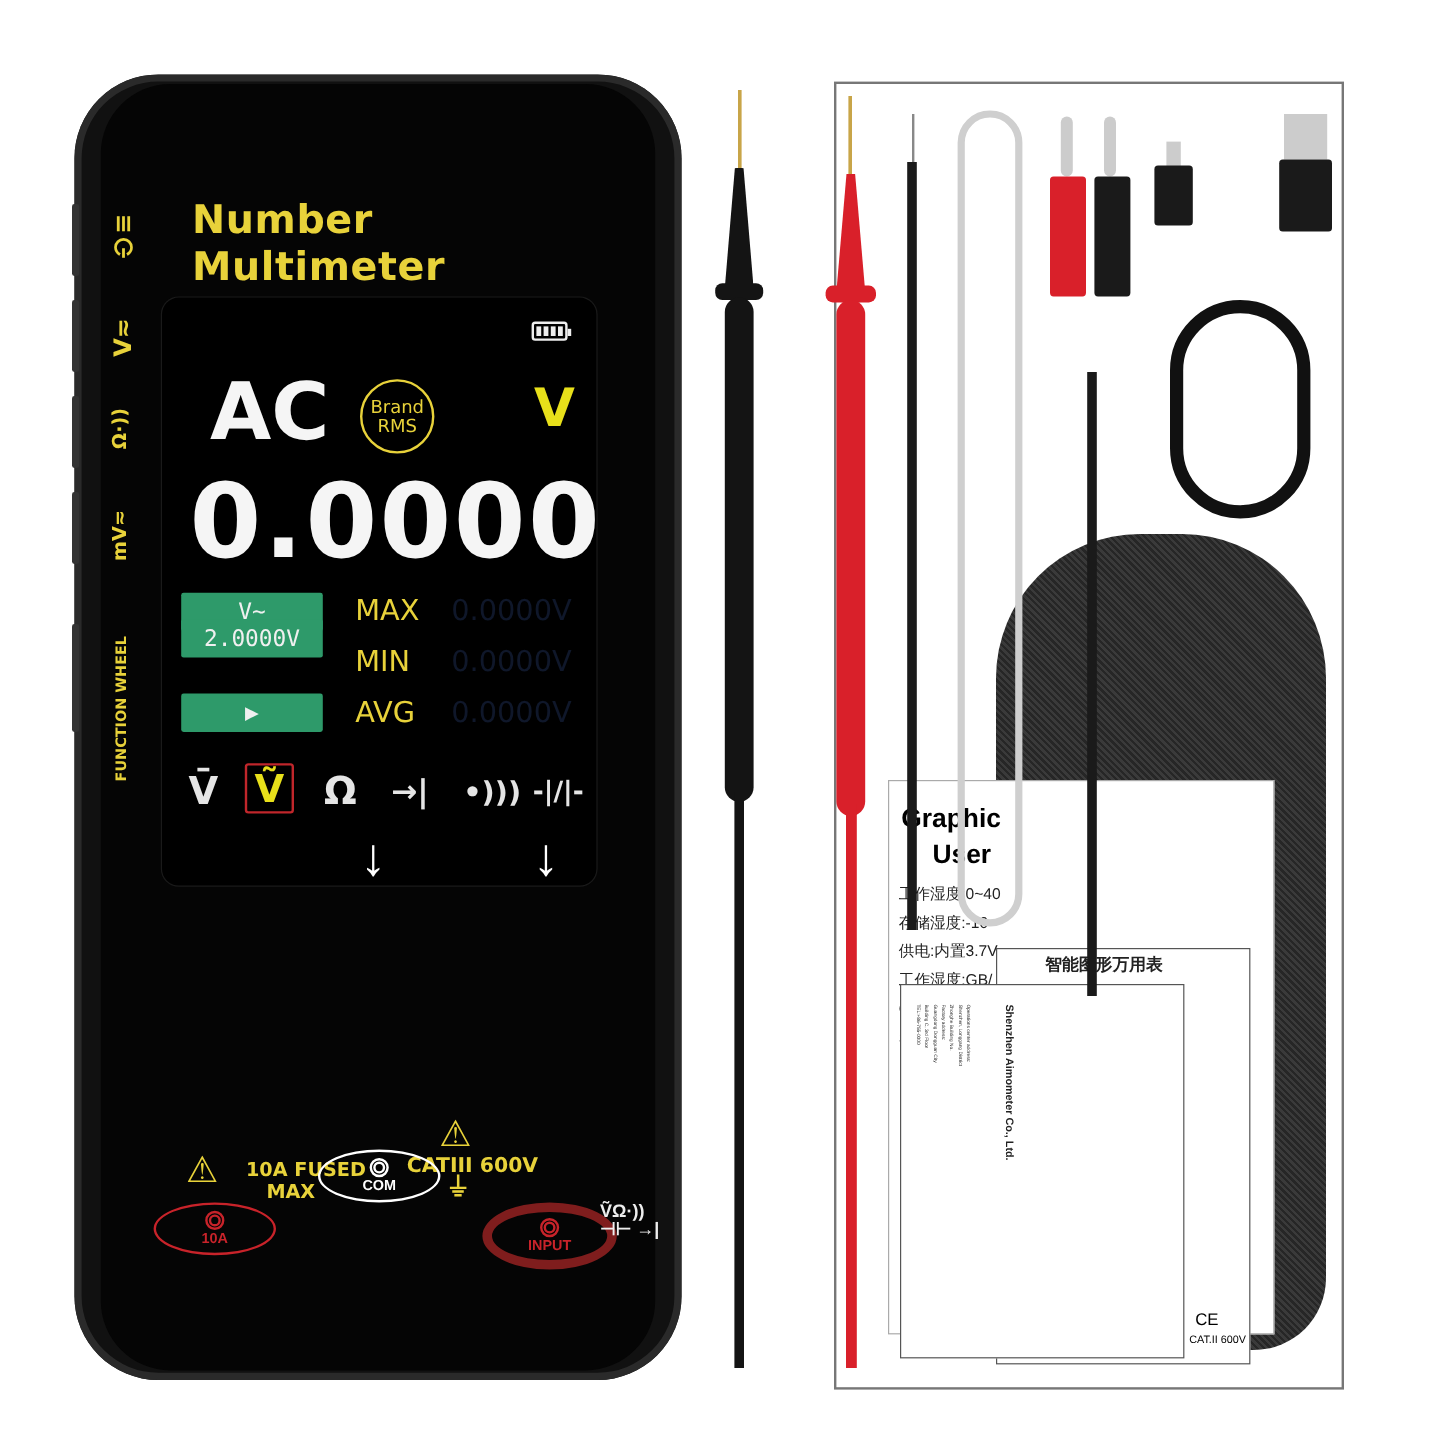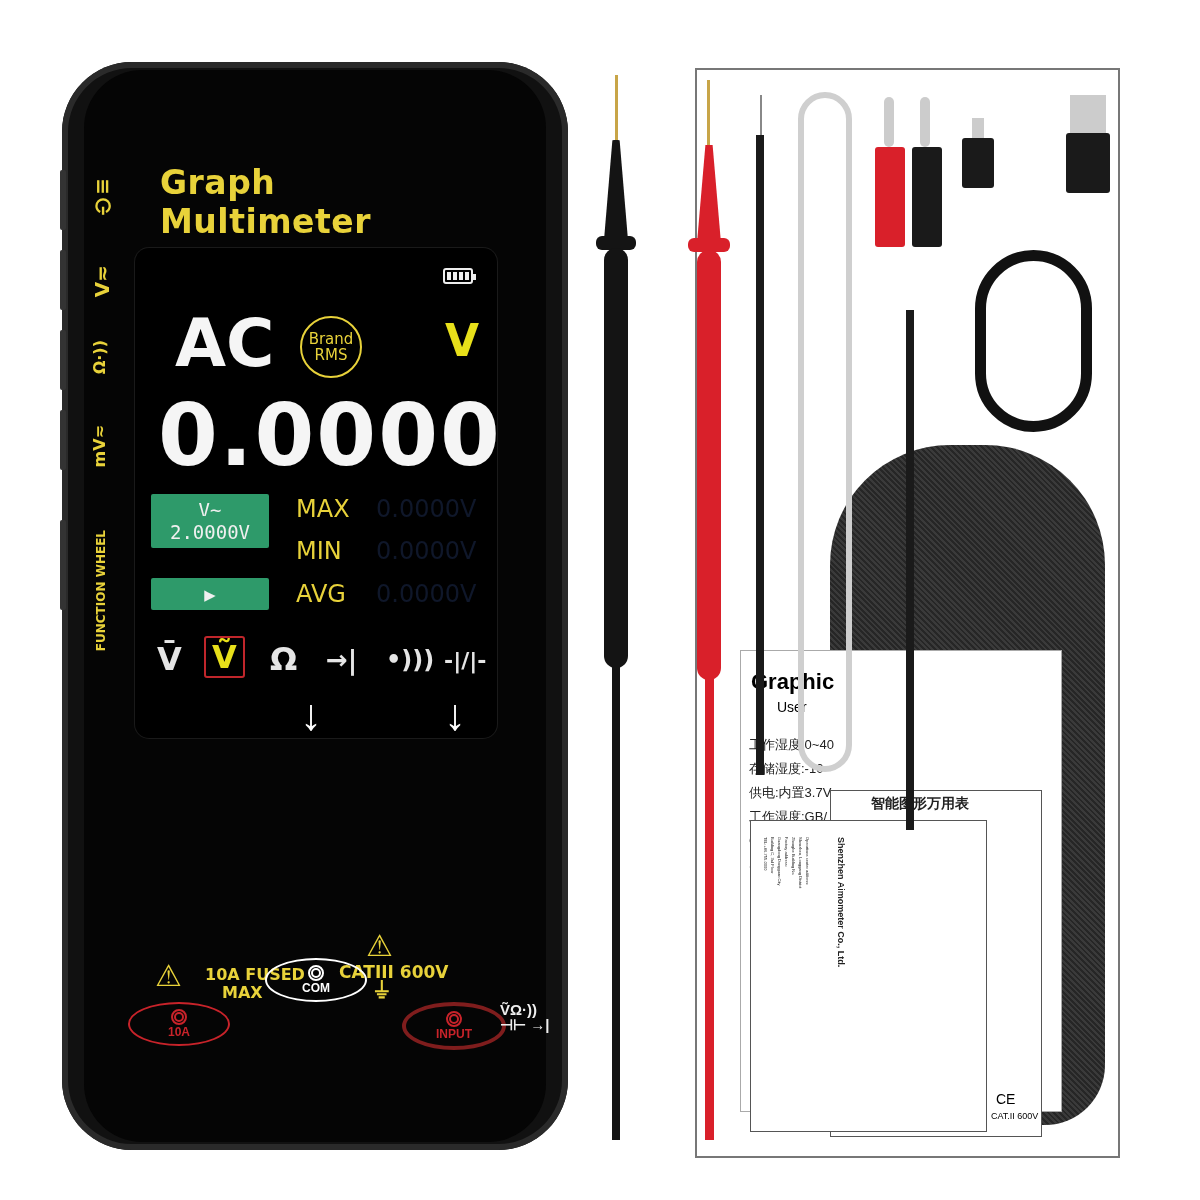--- a/index.html
+++ b/index.html
@@ -45,21 +45,21 @@
 <body>
 
 <div class="abs meter"></div>
 <div class="abs meter-inner"></div>
 <div class="abs side-btn" style="top:170px;height:60px"></div>
 <div class="abs side-btn" style="top:250px;height:60px"></div>
 <div class="abs side-btn" style="top:330px;height:60px"></div>
 <div class="abs side-btn" style="top:410px;height:60px"></div>
 <div class="abs side-btn" style="top:520px;height:90px"></div>
 
-<div class="abs title">Graph Multimeter</div>
+<div class="abs title">Number Multimeter</div>
 
 <div class="abs side-icon" style="top:178px;font-size:20px">⏻≡</div>
 <div class="abs side-icon" style="top:265px;font-size:20px">V≂</div>
 <div class="abs side-icon" style="top:340px;font-size:16px">Ω·))</div>
 <div class="abs side-icon" style="top:425px;font-size:16px">mV≂</div>
 <div class="abs side-icon" style="top:530px;left:94px;font-size:12px;width:32px">FUNCTION WHEEL</div>
 
 <div class="abs screen"></div>
 <div class="abs battery">
     <span></span>
@@ -103,41 +103,41 @@
 <div class="abs warn" style="left:374px;top:978px;font-size:22px">⏚</div>
 
 <div class="abs jack" style="left:128px;top:1002px;width:98px;border:2px solid #c8232a;color:#c8232a">
   <span class="ring"></span>
   <span>10A</span>
 </div>
 <div class="abs jack" style="left:265px;top:958px;width:98px;border:2px solid #fff;color:#fff">
   <span class="ring"></span>
   <span>COM</span>
 </div>
-<div class="abs jack" style="left:402px;top:1002px;width:96px;border:4px solid #7f1d1d;color:#c8232a">
+<div class="abs jack" style="left:402px;top:1002px;width:96px;border:8px solid #7f1d1d;color:#c8232a">
   <span class="ring"></span>
   <span>INPUT</span>
 </div>
 <div class="abs" style="left:500px;top:1002px;color:#eee;font-size:15px;font-weight:bold;line-height:15px">
   <div>ṼΩ·))</div>
   <div>⊣⊢ →|</div>
 </div>
 
 <div class="abs probe-tip" style="left:615px;top:75px;height:70px"></div>
 <div class="abs probe-handle" style="left:604px;top:140px;width:24px;height:100px;background:#141414;clip-path:polygon(35% 0,65% 0,100% 100%,0 100%)"></div>
 <div class="abs" style="left:596px;top:236px;width:40px;height:14px;background:#141414;border-radius:6px"></div>
 <div class="abs" style="left:604px;top:248px;width:24px;height:420px;background:#141414;border-radius:12px"></div>
 <div class="abs" style="left:612px;top:660px;width:8px;height:480px;background:#141414"></div>
 
 <div class="abs box"></div>
 <div class="abs pouch"></div>
 
 <div class="abs manual">
   <div style="position:absolute;left:10px;top:18px;font-size:22px;font-weight:bold">Graphic</div>
-  <div style="position:absolute;left:36px;top:48px;font-size:14px;font-weight:normal">User</div>
+  <div style="position:absolute;left:36px;top:48px;font-size:22px;font-weight:bold">User</div>
   <div style="position:absolute;left:8px;top:82px;font-size:13px;line-height:24px;color:#222">
     <div>工作湿度:0~40</div>
     <div>存储湿度:-10~</div>
     <div>供电:内置3.7V</div>
     <div>工作湿度:GB/</div>
     <div>Operating T</div>
     <div>St</div>
     <div>Po</div>
     <div>Ex</div>
   </div>

